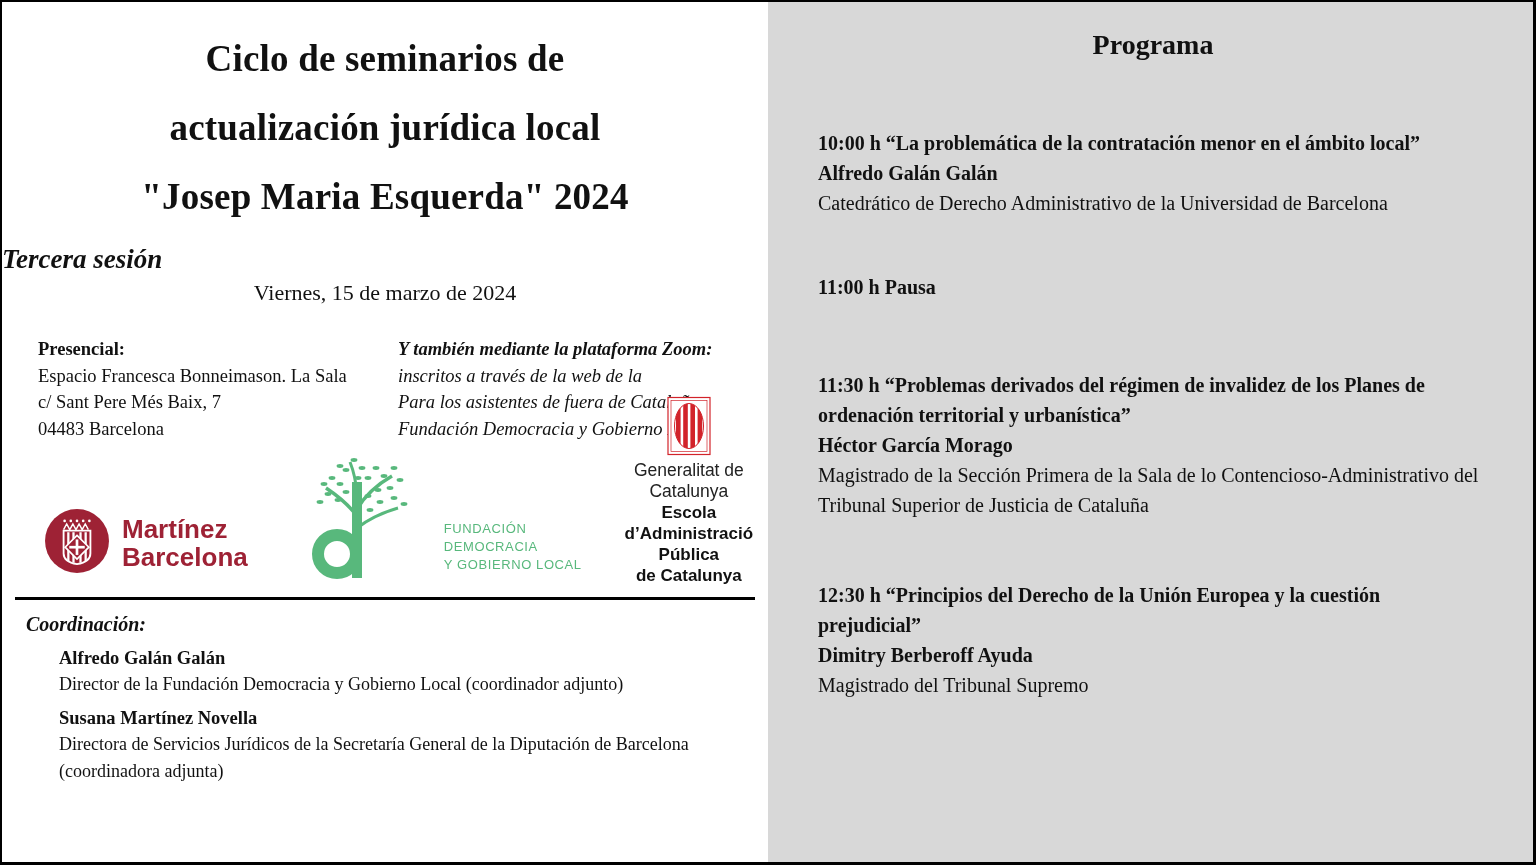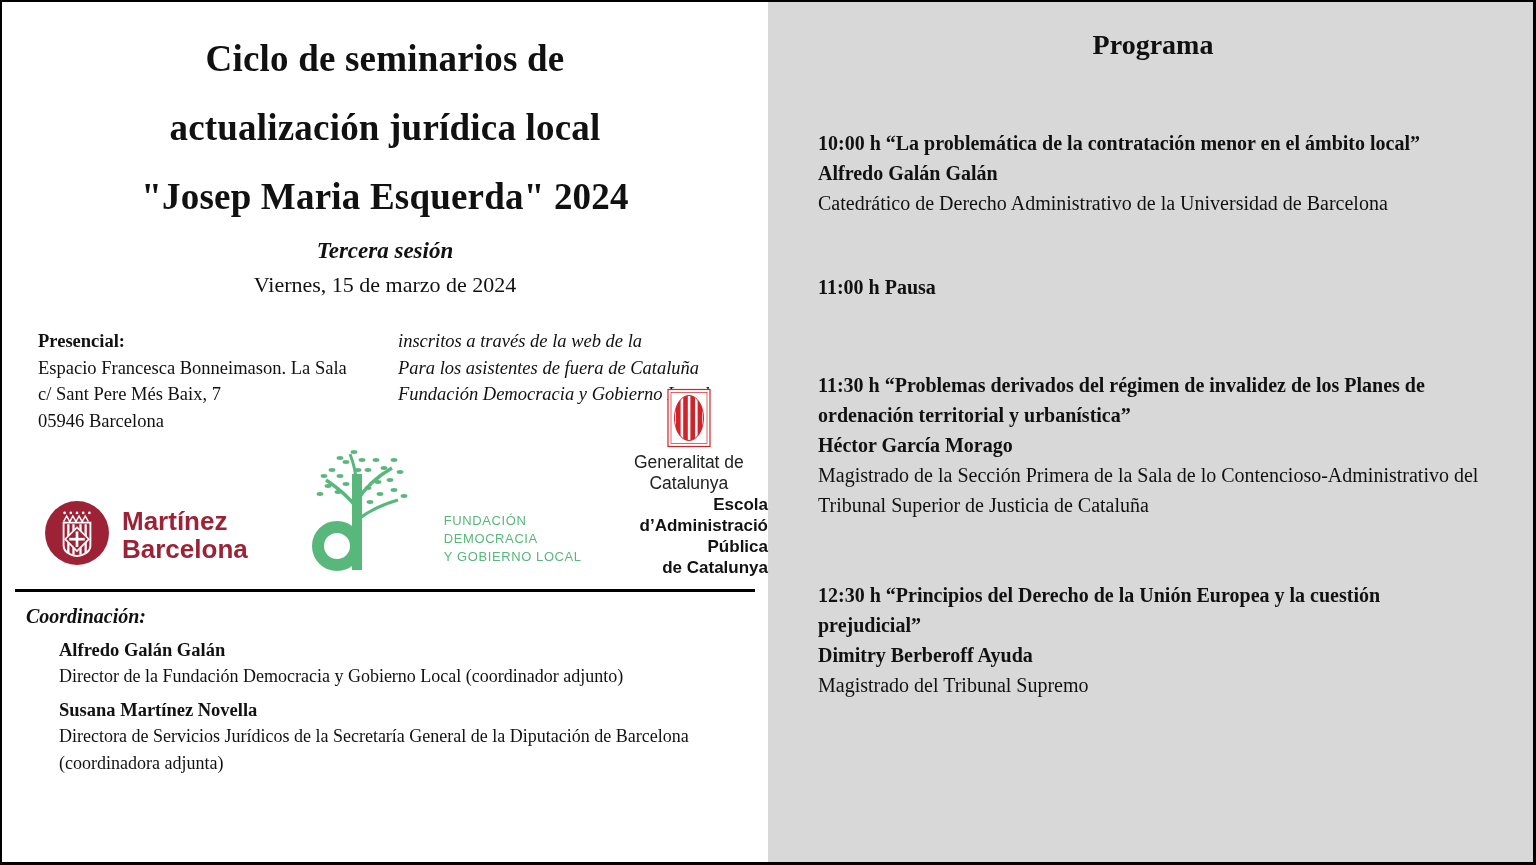--- a/index.html
+++ b/index.html
@@ -11,37 +11,37 @@
     border-right-width: 3px;
     border-bottom-width: 3px;
     display: flex;
     font-family: "Liberation Serif", serif;
     color: #111;
     overflow: hidden;
   }
   
   .left-col { width: 766px; padding-top: 22px; position: relative; background: #fff; }
   .main-title { text-align: center; font-size: 37px; font-weight: bold; line-height: 69px; letter-spacing: 0.2px; }
-  .session-title { text-align: center; font-size: 23px; font-weight: bold; font-style: italic; margin-top: 1px; line-height: 38px; }
+  .session-title { font-size: 27px; font-weight: bold; font-style: italic; margin-top: 9px; line-height: 38px; }
   .session-date { text-align: center; font-size: 22px; line-height: 30px; }
   .info-row { display: flex; margin-top: 28px; padding-left: 36px; }
   .info-block { font-size: 18.5px; line-height: 26.5px; }
   .info-presencial { width: 360px; }
   .info-zoom { width: 330px; font-style: italic; }
   .info-heading { font-weight: bold; }
   
   .logos-row { display: flex; align-items: flex-end; margin-top: 16px; height: 130px; }
   .logo-dipu { display: flex; align-items: center; margin-left: 42px; margin-bottom: 10px; }
   .logo-dipu-text { font-family: "Liberation Sans", sans-serif; font-weight: bold; font-size: 26px; line-height: 28px; color: #9E2235; margin-left: 12px; }
   .logo-fund { display: flex; align-items: flex-end; margin-left: 62px; gap: 24px; }
   .logo-fund-text { font-family: "Liberation Sans", sans-serif; font-size: 13px; line-height: 18px; letter-spacing: 0.6px; color: #58B87C; margin-left: 6px; margin-bottom: 14px; white-space: nowrap; }
   .logo-gene { margin-left: 28px; width: 250px; text-align: center; font-family: "Liberation Sans", sans-serif; margin-bottom: 2px; }
   .logo-gene svg { display: block; margin: 0 auto 3px auto; }
   .gene-line1 { font-size: 17.5px; line-height: 21px; color: #222; }
-  .gene-line2, .gene-line3 { font-size: 17px; line-height: 21px; font-weight: bold; color: #111; text-align: right; }
+  .gene-line2, .gene-line3 { font-size: 17px; line-height: 21px; font-weight: bold; color: #111; }
   .separator { border: none; border-top: 3px solid #000; margin: 9px 13px 0 13px; }
   
   .coord { padding: 10px 8px 0 24px; }
   .coord-heading { font-size: 20px; font-weight: bold; font-style: italic; line-height: 28px; }
   .coord-member { margin-left: 33px; margin-top: 7px; }
   .coord-name { font-size: 18.5px; font-weight: bold; line-height: 26px; }
   .coord-role { font-size: 18px; line-height: 27px; max-width: 700px; }
   
   .right-col { flex: 1; background: #D8D8D8; padding: 26px 45px 16px 50px; }
   .prog-heading { text-align: center; font-size: 28px; font-weight: bold; line-height: 34px; }
@@ -67,23 +67,24 @@
     </div>
 
     <div class="session-title">Tercera sesión</div>
     <div class="session-date">Viernes, 15 de marzo de 2024</div>
 
     <div class="info-row">
       <div class="info-block info-presencial">
         <div class="info-heading">Presencial:</div>
         <div>Espacio Francesca Bonneimason. La Sala</div>
         <div>c/ Sant Pere Més Baix, 7</div>
-        <div>05946 Barcelona</div>
+        <div>04483 Barcelona</div>
       </div>
       <div class="info-block info-zoom">
+        <div class="info-heading">Y también mediante la plataforma Zoom:</div>
         <div>inscritos a través de la web de la</div>
         <div>Para los asistentes de fuera de Cataluña</div>
         <div>Fundación Democracia y Gobierno Local</div>
       </div>
     </div>
 
     <div class="logos-row">
 
       <div class="logo-dipu">
         <span>

